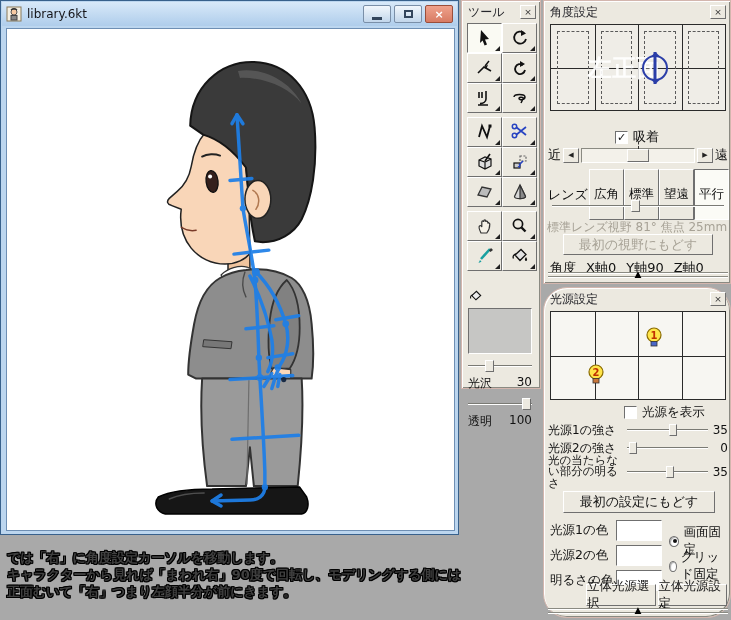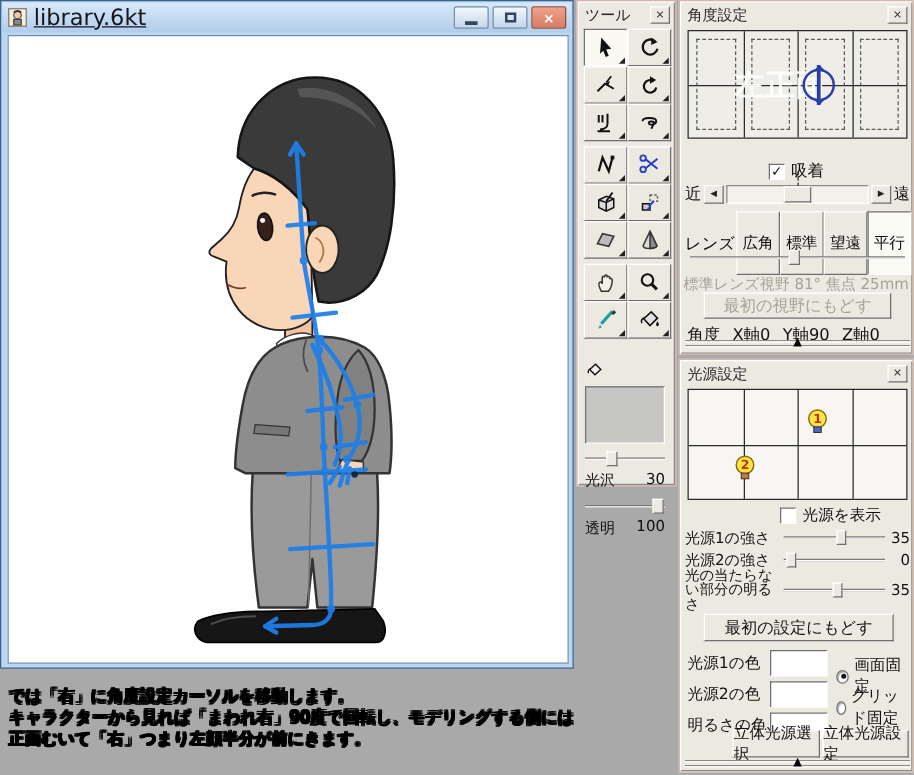--- a/index.html
+++ b/index.html
@@ -9,35 +9,35 @@
     font-family:"DejaVu Sans","Liberation Sans",sans-serif; font-size:13px; color:#111;
   }
   .bevel-out { border:1px solid; border-color:#FFFFFF #6F6F6F #6F6F6F #FFFFFF; background:#ECE9E0; }
 
   
   .main-window { position:absolute; left:0; top:3; width:459px; height:535px;
     background:#BCD6EF; border:1px solid #38618C; }
   .titlebar { position:absolute; left:1px; top:1px; right:1px; height:24px;
     background:linear-gradient(#D8E9F9,#AFCDEB); display:flex; align-items:center; padding:0 4px; }
   .titlebar .app-icon { width:16px; height:16px; margin-right:5px; flex:0 0 auto; }
-  .titlebar .title { font-size:18px; color:#15151A;text-decoration:underline; }
+  .titlebar .title { font-size:12px; color:#15151A; }
   .win-buttons { margin-left:auto; display:flex; gap:3px; }
   .win-btn { width:28px; height:18px; border:1px solid #7A8FA8; border-radius:2px;
     background:linear-gradient(#F2F7FC,#C2D6EB); display:flex; align-items:center; justify-content:center;
     font-size:11px; color:#33455C; }
   .win-btn.close { background:linear-gradient(#EFA28C,#D87B63); border-color:#9A4E3A; color:#FFF; font-weight:bold; }
   .min-glyph { width:10px; height:3px; background:#33455C; margin-top:8px; }
   .max-glyph { width:9px; height:8px; border:2px solid #33455C; }
   .canvas { position:absolute; left:5px; top:27px; width:449px; height:503px;
     background:#FFFFFF; border:1px solid #6E8FB4; }
   .canvas svg { display:block; width:100%; height:100%; }
 
   
   .status-text { position:absolute; left:7px; top:549px; width:724px;
-    font-size:13px; line-height:17px; font-weight:normal; color:#000000;
+    font-size:13px; line-height:17px; font-weight:bold; color:#404040;
     text-shadow:-1px -1px 0 #000,1px -1px 0 #000,-1px 1px 0 #000,1px 1px 0 #000,0 -1px 0 #000,0 1px 0 #000,-1px 0 0 #000,1px 0 0 #000; }
 
   
   .panel { position:absolute; background:#ECE9E0; border:1px solid #D3B6AE;
     box-shadow:inset 1px 1px 0 #FFFFFF, inset -1px -1px 0 #8A8A82; }
   .panel-title { display:flex; align-items:center; justify-content:space-between;
     height:20px; padding:2px 4px 0 6px; font-size:12px; color:#26262B; }
   .close-box { width:16px; height:14px; display:flex; align-items:center; justify-content:center;
     font-size:9px; line-height:1; color:#333; }
 
@@ -93,21 +93,21 @@
   .view-reset-btn { position:absolute; left:19px; top:233px; width:150px; height:21px;
     display:flex; align-items:center; justify-content:center; font-size:13px; color:#A7A296; }
   .axis-row { position:absolute; left:6px; top:258px; width:176px; display:flex; gap:10px; font-size:13px; color:#111; }
   .tri-slider { position:absolute; left:4px; width:180px; height:9px; }
   .tri-slider .line { position:absolute; left:0; right:0; height:2px; border-top:1px solid #8A8A82; border-bottom:1px solid #FFF; }
   .tri-slider .l1 { top:0; } .tri-slider .l2 { top:4px; }
   .tri-slider .marker { position:absolute; left:50%; top:-2px; transform:translateX(-50%); font-size:9px; color:#000; line-height:1; }
   .angle-tri { top:271px; }
 
   
-  .light-panel { left:543px; top:287px; width:188px; height:331px; }
+  .light-panel { left:543px; top:287px; width:188px; height:331px;border-radius:24px; }
   .light-grid { position:absolute; left:6px; top:23px; width:176px; height:89px;
     background:#F7F6F2; border:1px solid #2A2A2A; }
   .lgrid-vline { position:absolute; top:0; bottom:0; width:1px; background:#2A2A2A; }
   .lgrid-hline { position:absolute; left:0; right:0; top:50%; height:1px; background:#2A2A2A; }
   .bulb { position:absolute; width:18px; height:22px; transform:translate(-50%,-50%); }
   .show-row { position:absolute; left:80px; top:116px; display:flex; align-items:center; gap:5px; font-size:12.5px; }
   .lslider-row { position:absolute; left:4px; width:180px; height:16px; display:flex; align-items:center; font-size:12px; }
   .lslider-row .lbl { width:79px; flex:0 0 auto; }
   .lbl2 { font-size:11.5px; line-height:11.5px; }
   .lslider { position:relative; flex:1; height:14px; }

